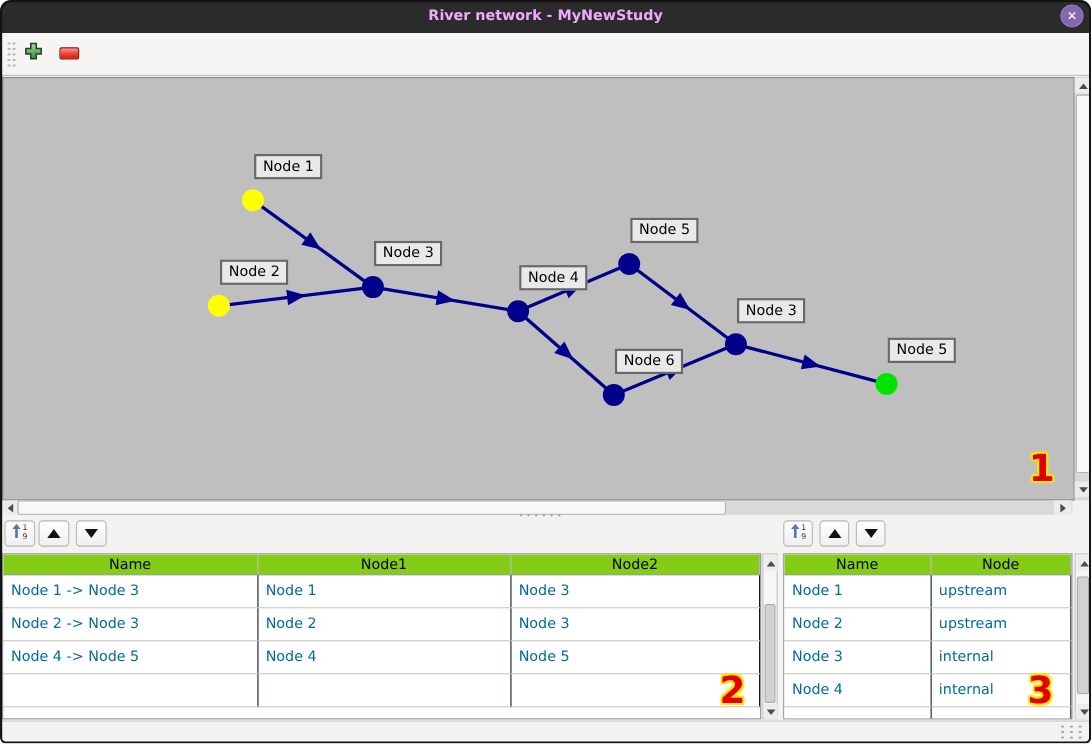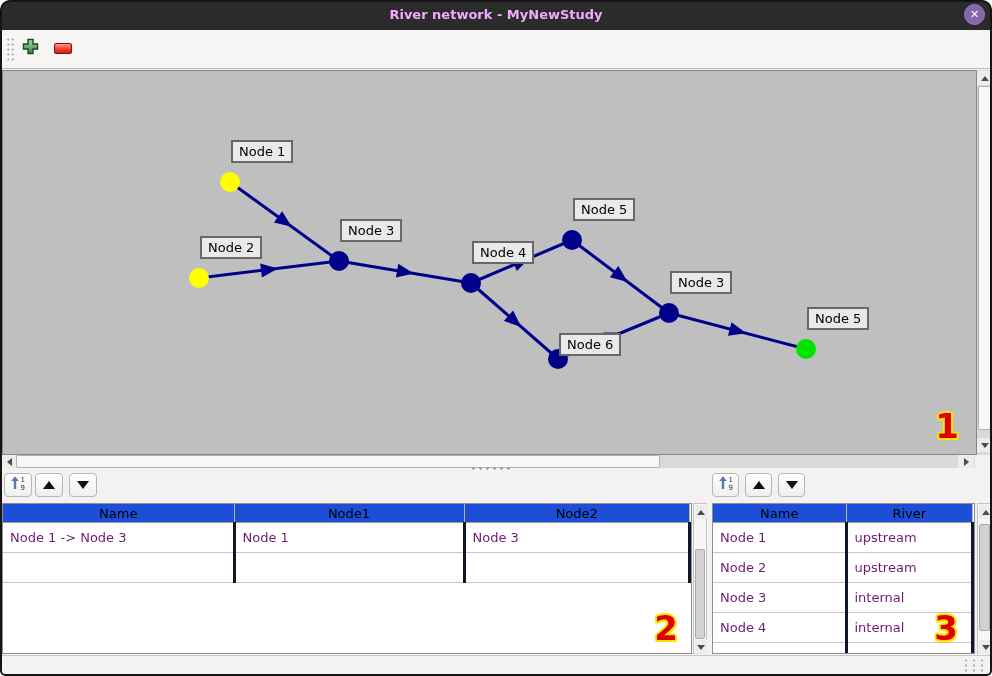--- a/index.html
+++ b/index.html
@@ -53,24 +53,24 @@
 
   
   .tb-btn{position:absolute;top:473px;width:28px;height:24px;background:linear-gradient(#ffffff,#efefef);
          border:1px solid #b6b6b6;border-radius:4px;box-sizing:border-box;display:flex;align-items:center;justify-content:center;cursor:pointer;}
   .tri-up-big{width:0;height:0;border-left:6px solid transparent;border-right:6px solid transparent;border-bottom:8px solid #111;}
   .tri-down-big{width:0;height:0;border-left:6px solid transparent;border-right:6px solid transparent;border-top:8px solid #111;}
 
   
   .tbl{position:absolute;top:503px;background:#fff;border:1px solid #8f8f8f;box-sizing:border-box;overflow:hidden;height:151px;}
   .tbl table{border-collapse:collapse;table-layout:fixed;width:100%;}
-  .tbl th{background:#1d4ed8;font-weight:normal;font-size:13px;height:18px;padding:0;
+  .tbl th{background:#84cc16;font-weight:normal;font-size:13px;height:18px;padding:0;
          border-right:1px solid #b5b5b5;border-bottom:1px solid #9d9d9d;text-align:center;color:#000;}
-  .tbl td{font-size:13px;height:29px;padding:0 0 0 7px;border-right:3px solid #0f172a;border-bottom:1px solid #c7c7c7;
-         color:#701a75;white-space:nowrap;overflow:hidden;background:#fff;}
+  .tbl td{font-size:13px;height:29px;padding:0 0 0 7px;border-right:1px solid #0f172a;border-bottom:1px solid #c7c7c7;
+         color:#0369a1;white-space:nowrap;overflow:hidden;background:#fff;}
   #reaches-table{left:2px;width:690px;}
   #nodes-table{left:712px;width:263px;}
 
   
   #statusbar{position:absolute;left:0;top:655px;width:100%;height:21px;background:#f3f2f1;border-top:1px solid #cac7c4;box-sizing:border-box;}
   #grip{position:absolute;right:4px;bottom:3px;width:26px;height:15px;
          background-image:radial-gradient(circle,#a9a6a2 1px,transparent 1.2px);background-size:8px 5px;cursor:nwse-resize;}
 </style>
 </head>
 <body>
@@ -143,21 +143,21 @@
         <circle cx="569" cy="169" r="10" fill="#00008b"></circle>
         <circle cx="555" cy="288" r="10" fill="#00008b"></circle>
         <circle cx="666" cy="242" r="10" fill="#00008b"></circle>
         <circle cx="803" cy="278" r="10" fill="#00e400"></circle>
       </svg>
   <div class="node-label" style="left: 228px; top: 69px;">Node 1</div>
       <div class="node-label" style="left: 197px; top: 165px;">Node 2</div>
       <div class="node-label" style="left: 337px; top: 148px;">Node 3</div>
       <div class="node-label" style="left: 469px; top: 170px;">Node 4</div>
       <div class="node-label" style="left: 570px; top: 127px;">Node 5</div>
-      <div class="node-label" style="left: 556px; top: 246px; margin-top: 16px;">Node 6</div>
+      <div class="node-label" style="left: 556px; top: 246px;">Node 6</div>
       <div class="node-label" style="left: 667px; top: 200px;">Node 3</div>
       <div class="node-label" style="left: 804px; top: 236px;">Node 5</div>
     </div>
 
   <div class="sb" style="left:977px;top:70px;width:15px;height:385px;">
     <div class="sb-step" style="left:0;top:1px;width:15px;height:14px;">
         <div class="tri-up"></div>
       </div>
     <div class="sb-thumb" style="left:1px;top:16px;width:13px;height:344px;"></div>
     <div class="sb-step" style="left:0;top:368px;width:15px;height:14px;">
@@ -225,20 +225,30 @@
           <th>Node2</th>
         </tr>
       </thead>
       <tbody id="reaches-tbody">
           <tr>
             <td>Node 1 -&gt; Node 3</td>
             <td>Node 1</td>
             <td>Node 3</td>
           </tr>
           <tr>
+            <td>Node 2 -&gt; Node 3</td>
+            <td>Node 2</td>
+            <td>Node 3</td>
+          </tr>
+          <tr>
+            <td>Node 4 -&gt; Node 5</td>
+            <td>Node 4</td>
+            <td>Node 5</td>
+          </tr>
+          <tr>
             <td>&nbsp;</td>
             <td>&nbsp;</td>
             <td>&nbsp;</td>
           </tr>
         </tbody>
     </table>
   </div>
 
   <div class="tsb" style="left:693px;top:503px;width:14px;height:151px;">
     <div class="sb-step" style="left:1px;top:1px;width:12px;height:14px;">
@@ -252,21 +262,21 @@
 
   <div id="nodes-table" class="tbl">
     <table>
       <colgroup>
           <col style="width:133px">
           <col>
         </colgroup>
       <thead>
         <tr>
           <th>Name</th>
-          <th>River</th>
+          <th>Node</th>
         </tr>
       </thead>
       <tbody id="nodes-tbody">
           <tr>
             <td>Node 1</td>
             <td>upstream</td>
           </tr>
           <tr>
             <td>Node 2</td>
             <td>upstream</td>

